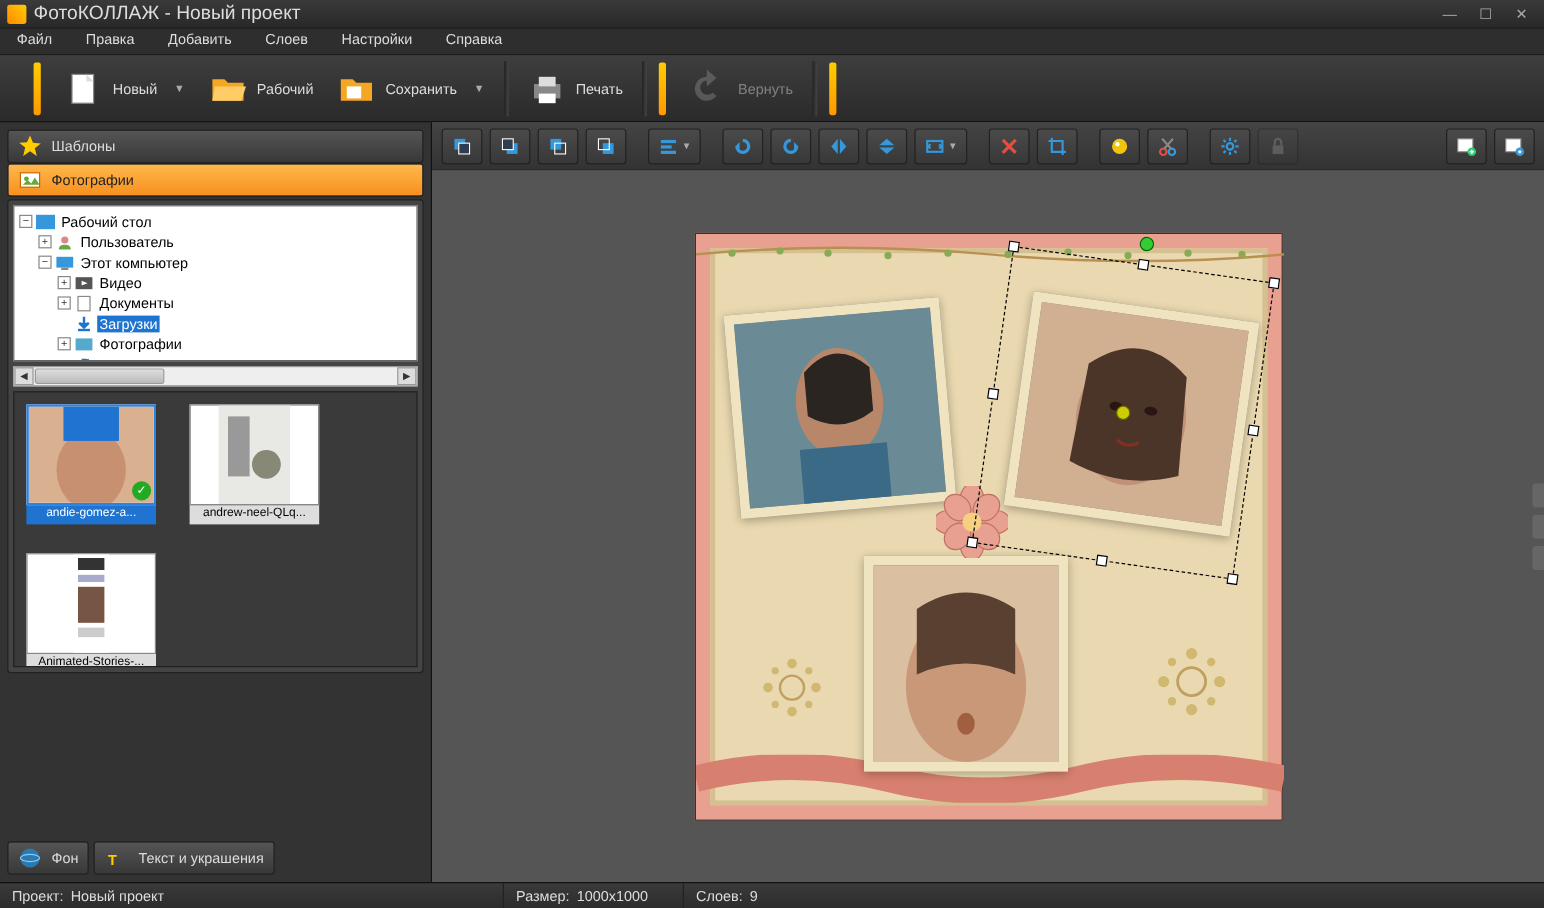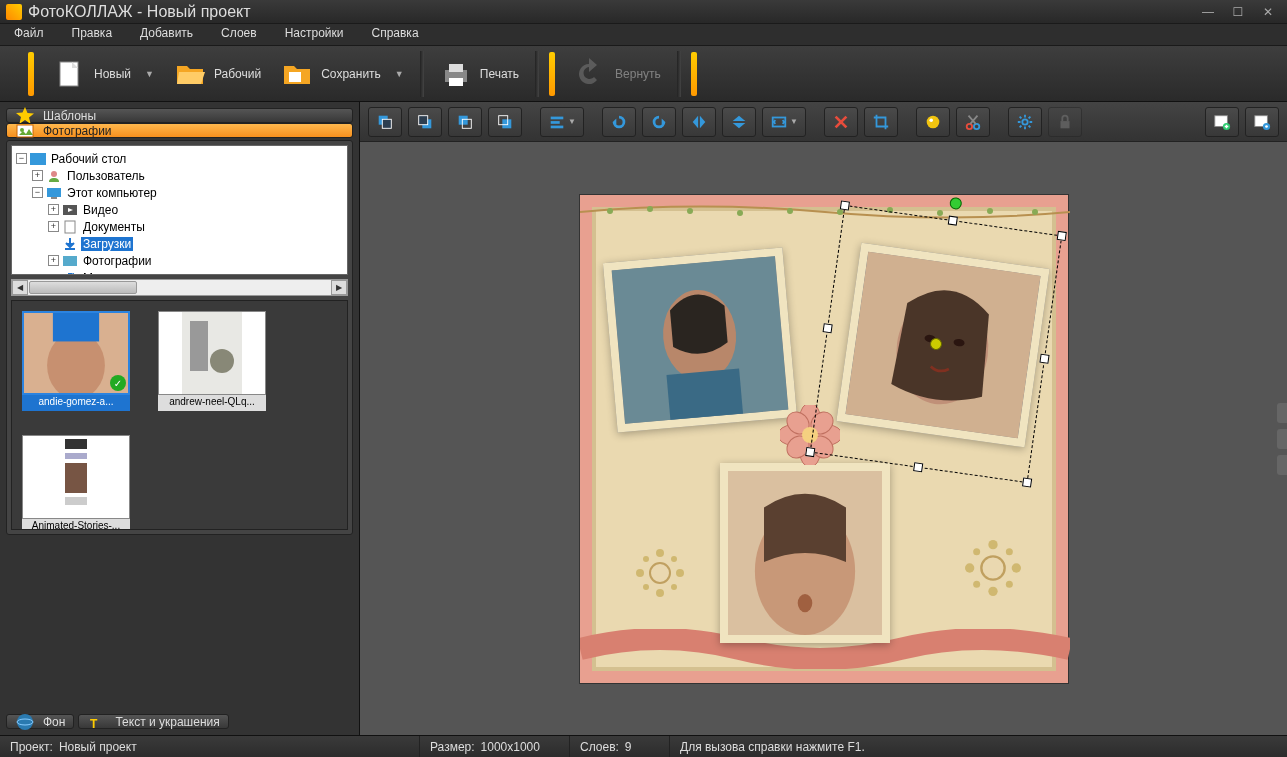--- a/index.html
+++ b/index.html
@@ -17,21 +17,21 @@
 .toolbar{height:56px;background:linear-gradient(#3e3e3e,#2a2a2a);display:flex;align-items:center;padding:0 24px;border-bottom:1px solid #111}
 .tool-sep{width:4px;height:46px;margin:0 6px;background:linear-gradient(to right,#222,#444)}
 .tool-accent{width:6px;height:44px;background:linear-gradient(#fc0,#f90);border-radius:2px;margin:0 10px 0 4px}
 .tool-btn{display:flex;align-items:center;gap:8px;padding:4px 10px;height:44px;cursor:pointer;border-radius:3px}
 .tool-icon{width:32px;height:32px;display:flex;align-items:center;justify-content:center}
 .tool-btn .arrow{font-size:9px;color:#aaa;margin-left:6px}
 .disabled{opacity:.45;cursor:default}
 
 .body{flex:1;display:flex;min-height:0}
 .sidebar{width:360px;background:#333;display:flex;flex-direction:column;border-right:1px solid #111;padding:6px}
-.side-header{height:15px;display:flex;align-items:center;padding:0 8px;gap:8px;background:linear-gradient(#555,#383838);border:1px solid #222;border-radius:3px;cursor:pointer}
+.side-header{height:28px;display:flex;align-items:center;padding:0 8px;gap:8px;background:linear-gradient(#555,#383838);border:1px solid #222;border-radius:3px;cursor:pointer}
 .side-header.active{background:linear-gradient(#ffb84d,#f7901e);color:#000}
 .side-header.active span{color:#222}
 .side-icon{width:20px;height:20px;display:flex;align-items:center;justify-content:center}
 .side-content{background:#444;border:1px solid #222;margin-top:2px;border-radius:3px}
 
 .tree-pane{background:#fff;color:#000;padding:4px 2px;font-size:11px;height:130px;overflow:hidden;border:1px solid #666;margin:4px}
 .tree-row{display:flex;align-items:center;height:17px;gap:3px;cursor:pointer;color:#000}
 .tree-row .exp{width:11px;height:11px;border:1px solid #888;display:flex;align-items:center;justify-content:center;font-size:9px;line-height:1;color:#333;background:#fff}
 .tree-row .noexp{width:11px}
 .tree-row .ticon{width:16px;height:14px}
@@ -547,16 +547,13 @@
     <span>Новый проект</span>
   </div>
   <div class="status-cell" style="width:150px">
     <span>Размер:</span>
     <span>1000x1000</span>
   </div>
   <div class="status-cell" style="width:100px">
     <span>Слоев:</span>
     <span>9</span>
   </div>
-  <div class="status-cell">
-    <span>Для вызова справки нажмите F1.</span>
-  </div>
 </div>
 
 </body></html>

